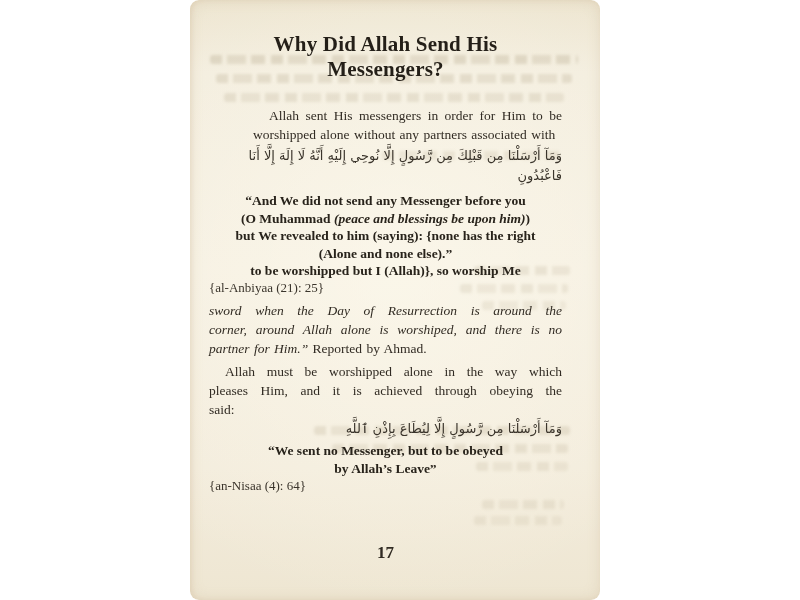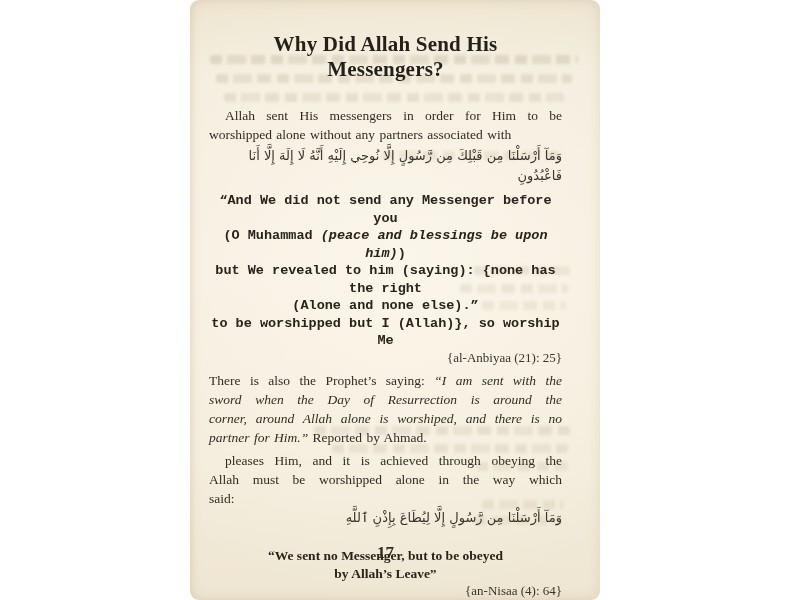--- a/index.html
+++ b/index.html
@@ -68,31 +68,31 @@
   .arabic-1 { margin-top: 2px; }
   .arabic-2 { margin-top: 0; }
 
   .quote {
     font-size: 13.5px; font-weight: bold;
     text-align: center;
     color: #292given: 4218;
   }
   .quote { color: #28231b; }
   .quote-1 { margin-top: 6px; }
-  .quote-1 .line { line-height: 17.5px; font-family: Liberation Mono, monospace; }
-  .quote-2 { margin-top: 19px; text-align: center; }
+  .quote-1 .line { line-height: 17.5px; }
+  .quote-2 { margin-top: 3px; text-align: center; }
   .quote-2 .line { line-height: 18px; }
 
   .citation {
     font-size: 13px; line-height: 16px;
-    text-align: right;
+    text-align: left;
     color: #3a342b;
   }
 
-  .para-1 { margin-top: 24px; }
+  .para-1 { margin-top: 24px; margin-left: 44px; }
   .para-2 { margin-top: 5px; }
   .para-3 { margin-top: 4px; }
 
   .page-number {
     position: absolute;
     left: 19px; right: 38px;
     top: 543px;
     text-align: center;
     font-size: 17px;
     font-weight: 600;
@@ -135,29 +135,28 @@
       <div class="quote quote-1">
           <div class="line"><span>“And We did not send any Messenger before you</span></div>
           <div class="line"><span>(O Muhammad </span><span class="it">(peace and blessings be upon him)</span><span>)</span></div>
           <div class="line"><span>but We revealed to him (saying): {none has the right</span></div>
           <div class="line"><span>(Alone and none else).”</span></div>
           <div class="line"><span>to be worshipped but I (Allah)}, so worship Me</span></div>
         </div>
       <div class="citation">{al-Anbiyaa (21): 25}</div>
 
       <div class="para para-2">
-          <div class="line"><span>There is also the Prophet’s saying: </span><span class="it">“I am sent with the</span></div>
           <div class="line"><span class="it">sword when the Day of Resurrection is around the</span></div>
           <div class="line"><span class="it">corner, around Allah alone is worshiped, and there is no</span></div>
           <div class="line"><span class="it">partner for Him.” </span><span>Reported by Ahmad.</span></div>
         </div>
 
       <div class="para para-3 indent">
+          <div class="line"><span>Allah must be worshipped alone in the way which</span></div>
           <div class="line"><span>pleases Him, and it is achieved through obeying the</span></div>
-          <div class="line"><span>Allah must be worshipped alone in the way which</span></div>
           <div class="line"><span>said:</span></div>
         </div>
 
       <div class="arabic arabic-2">وَمَآ أَرْسَلْنَا مِن رَّسُولٍ إِلَّا لِيُطَاعَ بِإِذْنِ ٱللَّهِ</div>
 
       <div class="quote quote-2">
           <div class="line"><span>“We sent no Messenger, but to be obeyed</span></div>
           <div class="line"><span>by Allah’s Leave”</span></div>
         </div>
       <div class="citation">{an-Nisaa (4): 64}</div>

